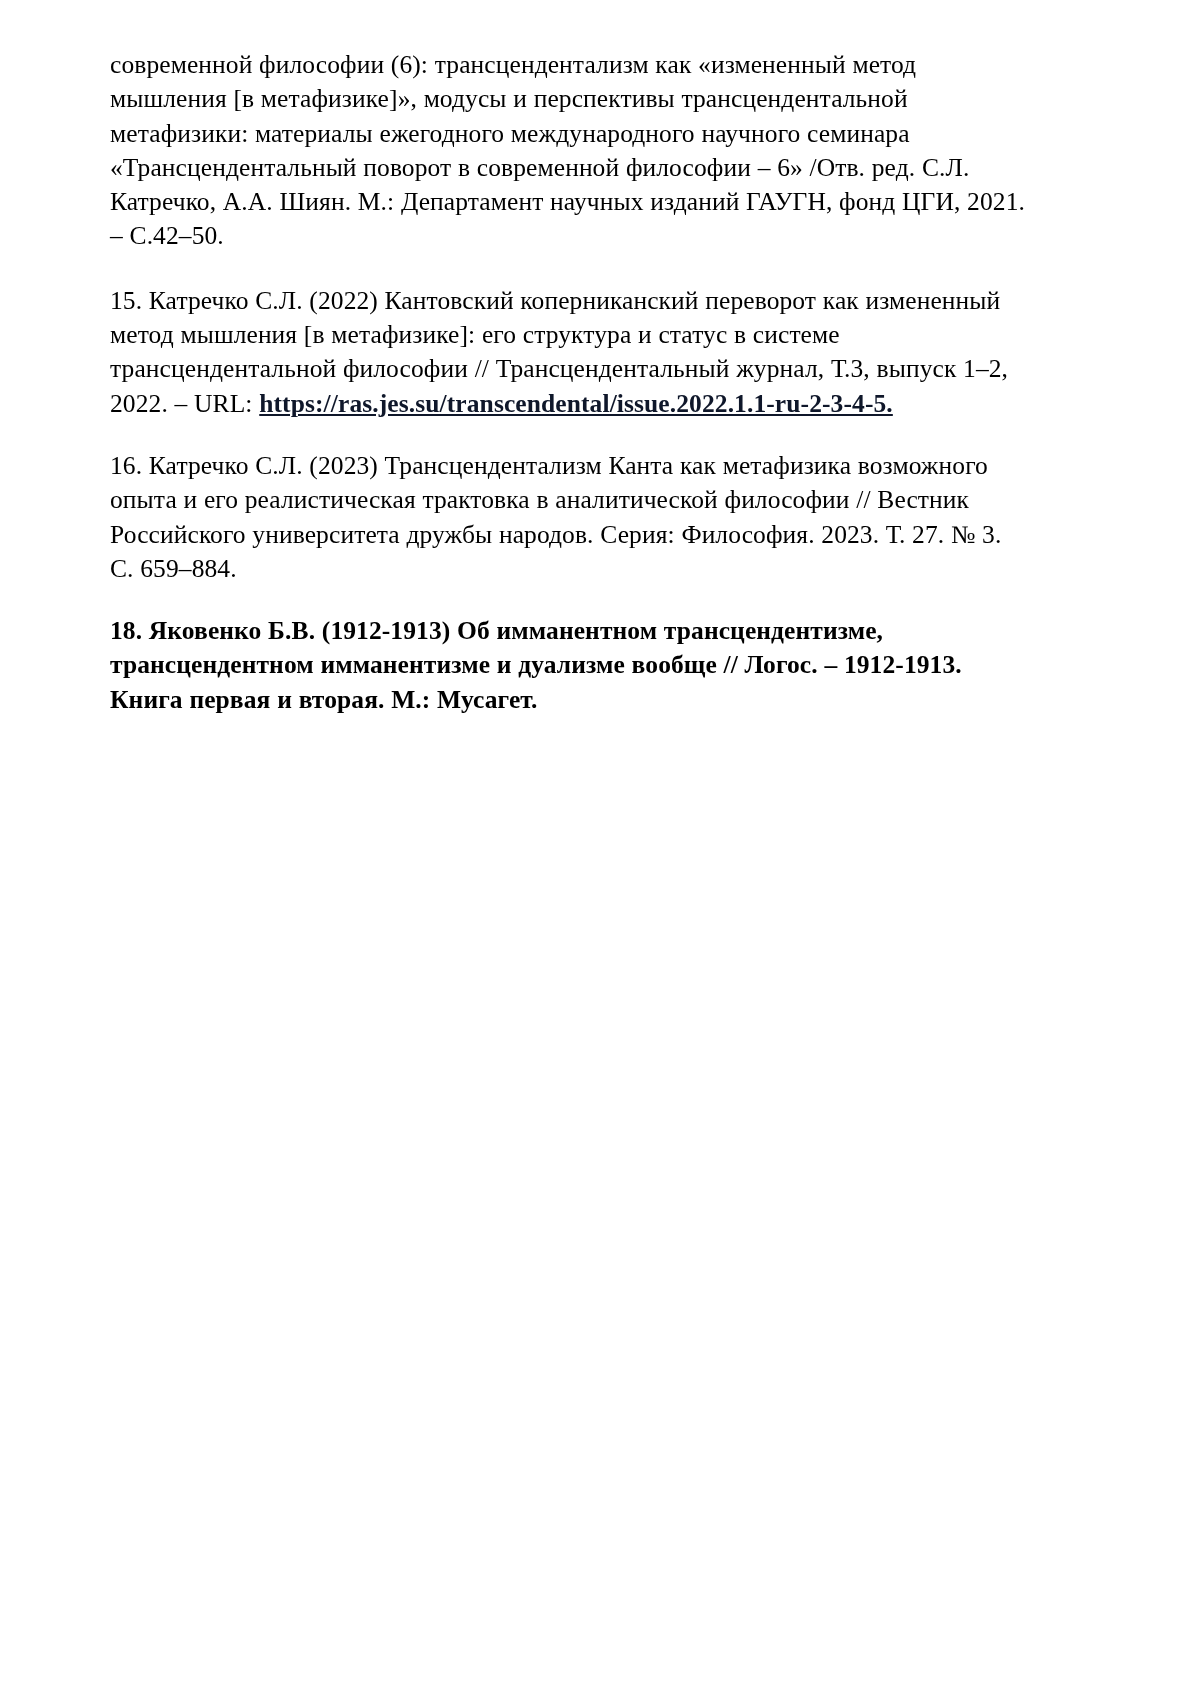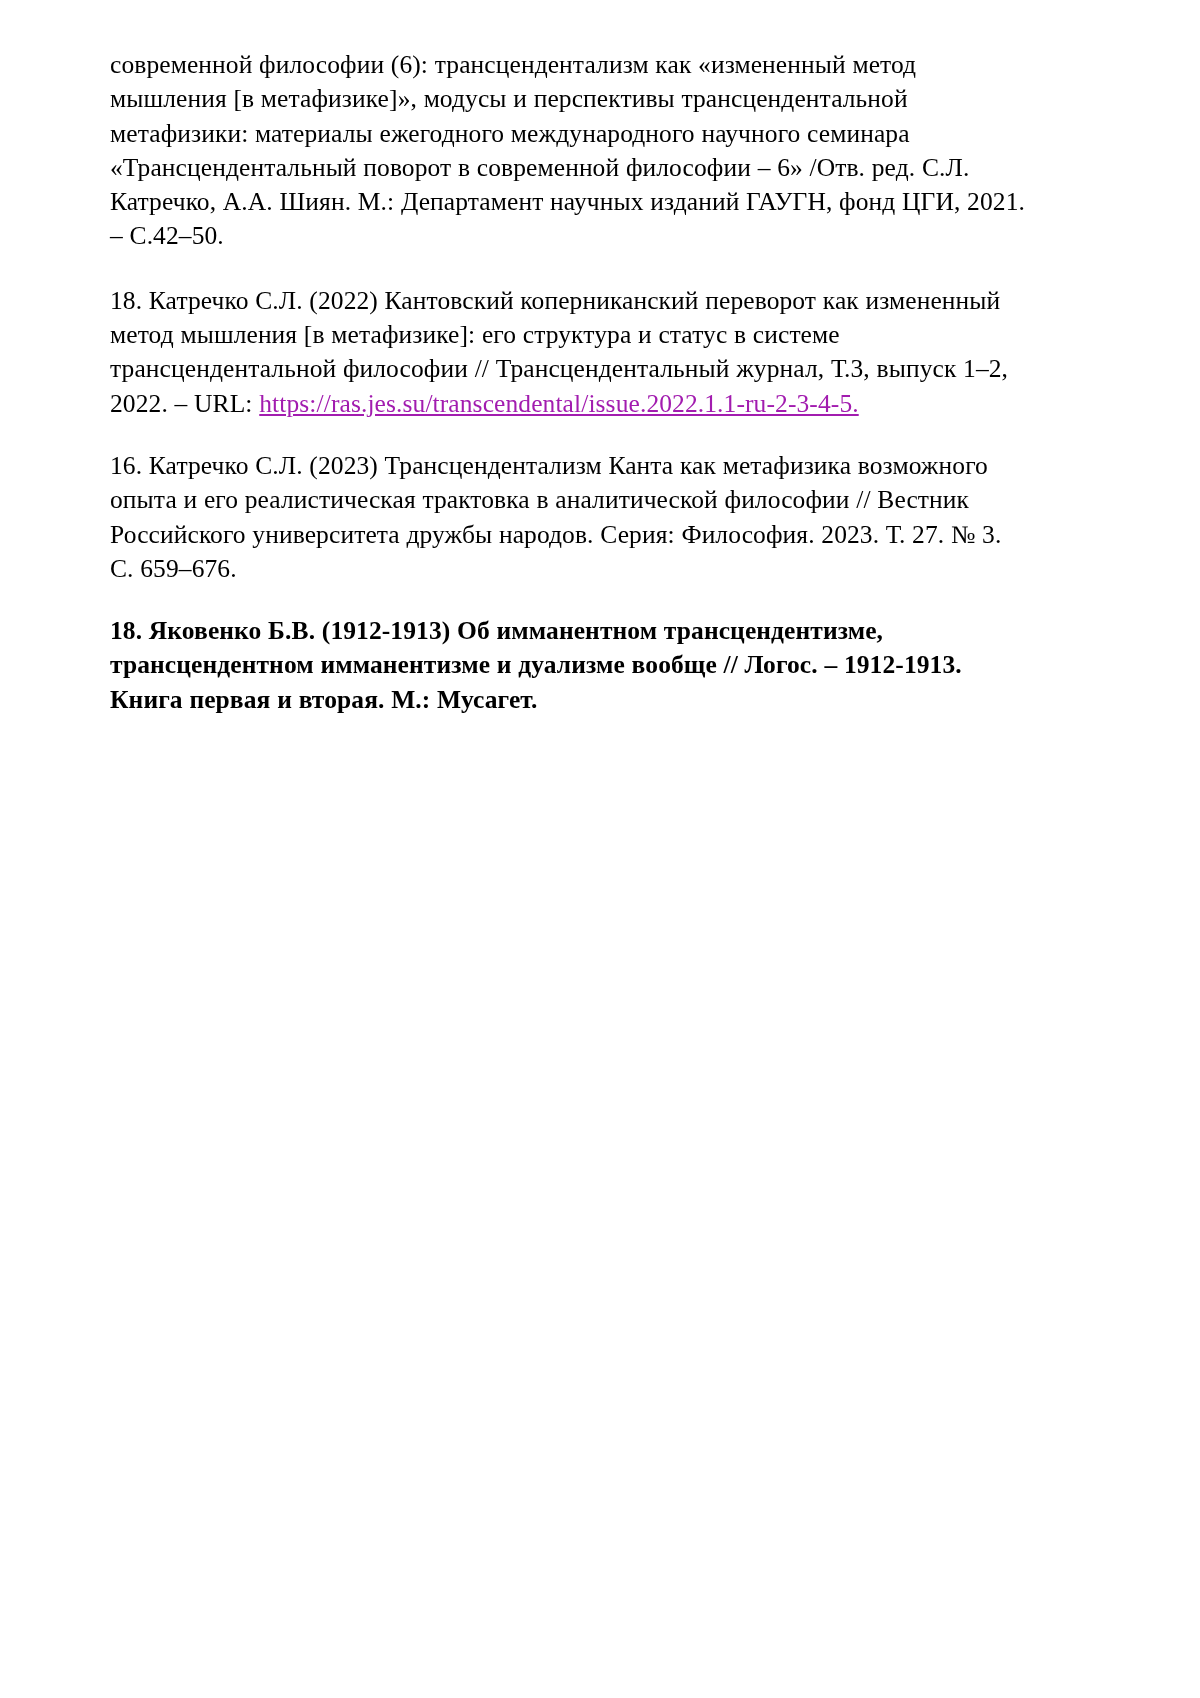--- a/index.html
+++ b/index.html
@@ -30,34 +30,35 @@
     word-spacing: 0.2px;
   }
   .ref-block:last-child {
     margin-bottom: 0;
     font-weight: bold;
   }
   .continued {
     margin-bottom: 30px;
   }
   .link {
-    color: #a21caf;
+    color: #0f172a;
     text-decoration: underline;
     text-underline-offset: 2px;
+    font-weight: bold;
   }
 </style>
 </head>
 <body>
 
 <div class="page">
 
   <p class="ref-block continued">современной философии (6): трансцендентализм как «измененный метод мышления [в метафизике]», модусы и перспективы трансцендентальной метафизики: материалы ежегодного международного научного семинара «Трансцендентальный поворот в современной философии – 6» /Отв. ред. С.Л. Катречко, А.А. Шиян. М.: Департамент научных изданий ГАУГН, фонд ЦГИ, 2021. – С.42–50.</p>
 
   <p class="ref-block">
-    <span>18. Катречко С.Л. (2022) Кантовский коперниканский переворот как измененный метод мышления [в метафизике]: его структура и статус в системе трансцендентальной философии // Трансцендентальный журнал, Т.3, выпуск 1–2, 2022. – URL: </span><a class="link" href="#">https://ras.jes.su/transcendental/issue.2022.1.1-ru-2-3-4-5.</a>
+    <span>15. Катречко С.Л. (2022) Кантовский коперниканский переворот как измененный метод мышления [в метафизике]: его структура и статус в системе трансцендентальной философии // Трансцендентальный журнал, Т.3, выпуск 1–2, 2022. – URL: </span><a class="link" href="#">https://ras.jes.su/transcendental/issue.2022.1.1-ru-2-3-4-5.</a>
   </p>
 
-  <p class="ref-block">16. Катречко С.Л. (2023) Трансцендентализм Канта как метафизика возможного опыта и его реалистическая трактовка в аналитической философии // Вестник Российского университета дружбы народов. Серия: Философия. 2023. Т. 27. № 3. С. 659–676.</p>
+  <p class="ref-block">16. Катречко С.Л. (2023) Трансцендентализм Канта как метафизика возможного опыта и его реалистическая трактовка в аналитической философии // Вестник Российского университета дружбы народов. Серия: Философия. 2023. Т. 27. № 3. С. 659–884.</p>
 
 
   <p class="ref-block">18. Яковенко Б.В. (1912-1913) Об имманентном трансцендентизме, трансцендентном имманентизме и дуализме вообще // Логос. – 1912-1913. Книга первая и вторая. М.: Мусагет.</p>
 
 </div>
 
 </body></html>

